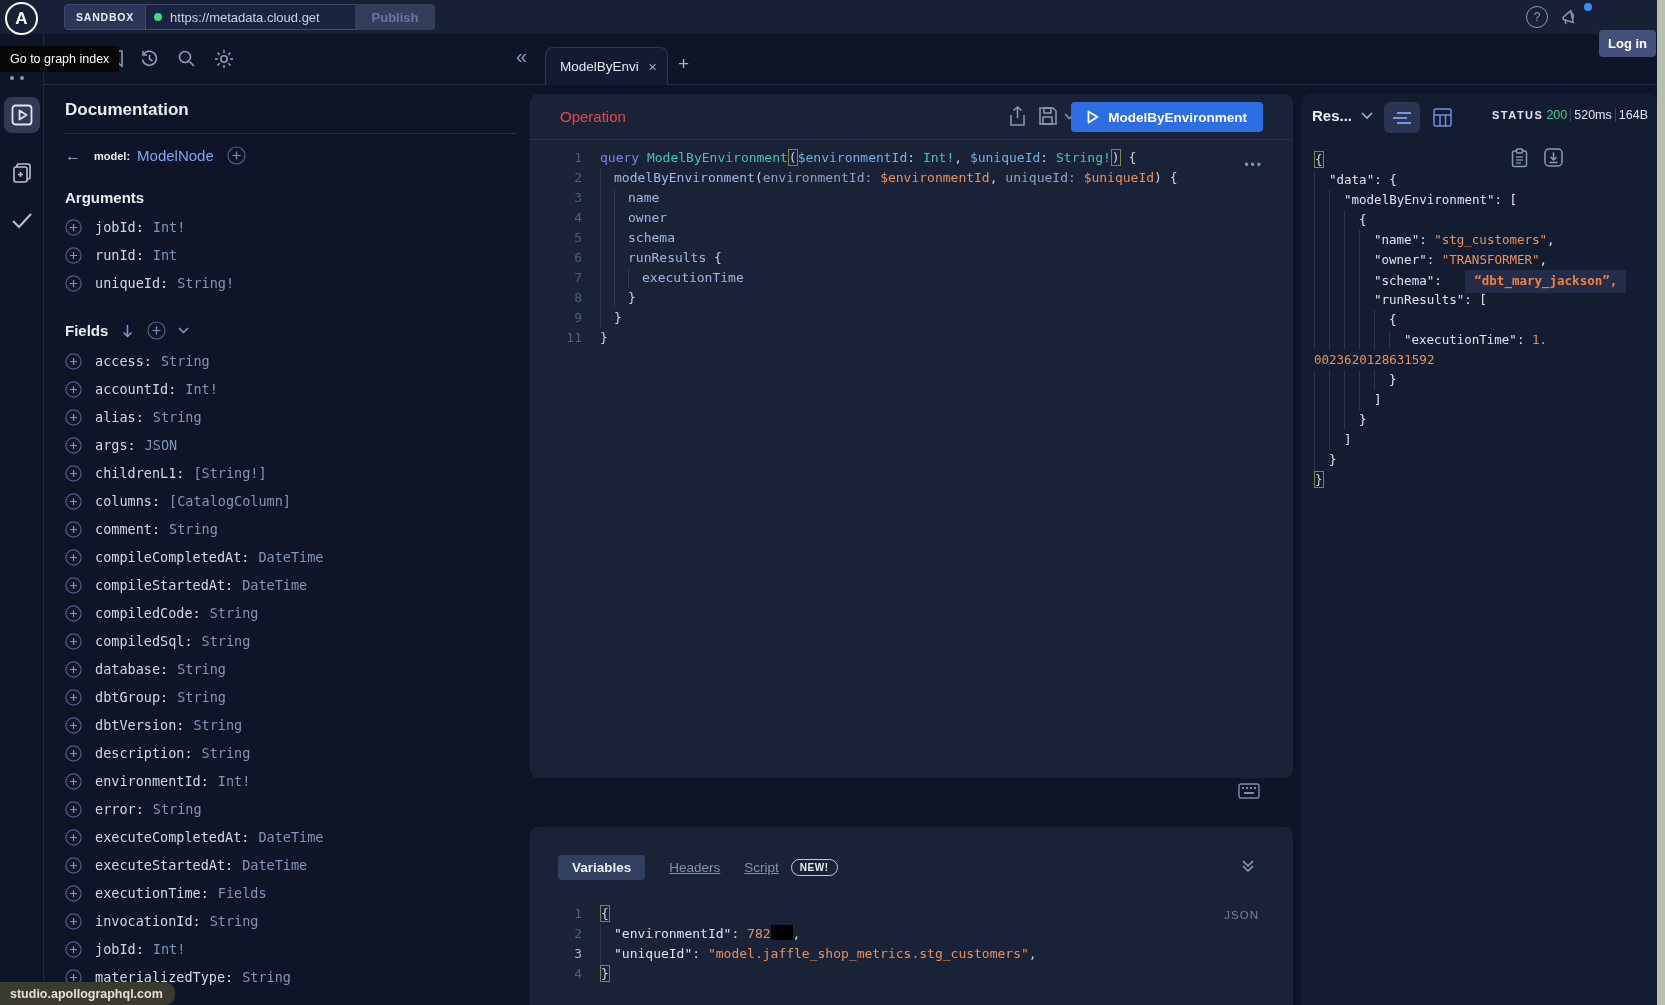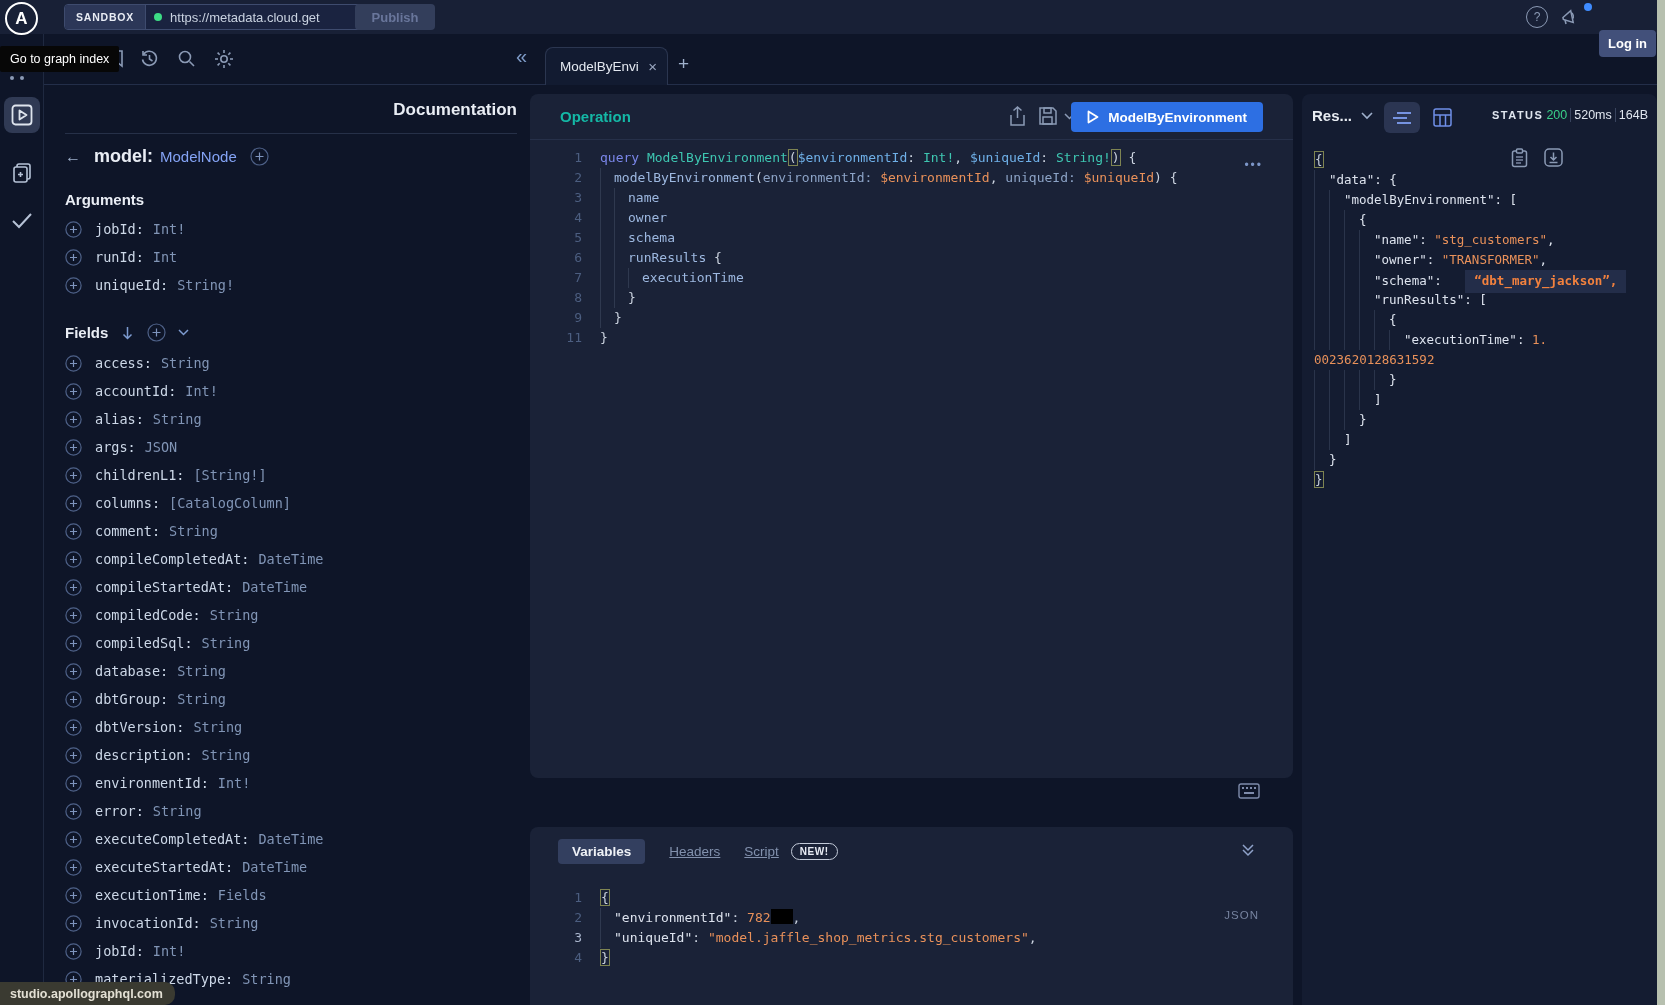--- a/index.html
+++ b/index.html
@@ -42,26 +42,26 @@
   .rail-dots { position:absolute; left:10px; top:42px; display:flex; gap:6px; }
   .rail-dots i { width:4px; height:4px; border-radius:50%; background:#8b9ab5; }
   .rail-sel { position:absolute; left:4px; top:63px; width:36px; height:36px; background:#303a54; border-radius:8px;
             display:flex; align-items:center; justify-content:center; }
   .rail-ic { position:absolute; left:4px; width:36px; height:36px; display:flex; align-items:center; justify-content:center; }
 
   
   .doc-head-icons { position:absolute; left:44px; top:34px; width:473px; height:51px; border-bottom:1px solid #232e49; }
   .dh-ic { position:absolute; top:15px; }
   .collapse-l { position:absolute; left:472px; top:11px; color:#7f9cc9; font-size:20px; }
-  .doc { position:absolute; left:44px; top:85px; width:473px; height:920px; overflow:hidden; padding:15px 0 0 21px;text-align:right; }
+  .doc { position:absolute; left:44px; top:85px; width:473px; height:920px; overflow:hidden; padding:15px 0 0 21px; }
   .doc-title { font-size:17px; font-weight:600; color:#e9edf4; }
   .doc-div { margin-top:13px; width:452px; border-bottom:1px solid #263048; }
   .model-row { margin-top:12px; display:flex; align-items:center; gap:13px; }
   .back-arrow { color:#9eafca; font-size:16px; cursor:default; }
-  .model-name { font-size:18px; font-weight:bold; color:#e9edf4; }
+  .model-name { font-size:11px; font-weight:bold; color:#e9edf4; }
   .model-type { font-size:15px; color:#84a3f5; margin-left:-6px; }
   .sec-head { margin-top:24px; font-size:15px; font-weight:bold; color:#e9edf4; display:flex; align-items:center; gap:12px; }
   .doc-list { margin-top:7px; }
   .doc-row { height:28px; display:flex; align-items:center; gap:13px; }
   .plus-circle { display:flex; }
   .f-name { font-family:"DejaVu Sans Mono", monospace; font-size:13.5px; color:#cdd8e8; }
   .f-type { font-family:"DejaVu Sans Mono", monospace; font-size:13.5px; color:#8195b6; margin-left:-4px; }
 
   
   .tabline { position:absolute; left:517px; top:84px; width:1140px; height:1px; background:#232e49; }
@@ -82,33 +82,33 @@
   .tk-ty{color:#3ec6b1} .tk-fld{color:#9db8e0} .tk-arg{color:#8ca3c6} .tk-vu{color:#e9915a}
   .tk-pb{color:#ccd4e0; border:1px solid #7e8452;}
   .tk-key{color:#dde3ee} .tk-num{color:#e9915a} .tk-str{color:#e9915a}
   .tk-redact{display:inline-block; width:22px; height:15px; background:#000; vertical-align:-2px;}
   .tk-ovl{display:inline-block; margin-left:16px; padding:1px 9px 2px; background:#232d49;
           color:#f2813e; font-weight:bold; font-size:12.5px;}
 
   
   .op-panel { position:absolute; left:530px; top:94px; width:763px; height:684px; background:#1a2237; border-radius:8px; }
   .op-head { position:relative; height:46px; border-bottom:1px solid #263049; }
-  .op-title { position:absolute; left:30px; top:14px; font-size:15px; font-weight:bold; color:#14b8a6; }
+  .op-title { position:absolute; left:30px; top:14px; font-size:15px; font-weight:normal; color:#ef4444; }
   .op-share { position:absolute; left:478px; top:12px; }
   .op-save { position:absolute; left:508px; top:12px; }
   .op-save-chev { position:absolute; left:534px; top:19px; }
   .run-btn { position:absolute; right:30px; top:8px; height:30px; padding:0 16px; background:#2d6fe3; border:none;
              border-radius:4px; color:#fff; font-weight:bold; font-size:13.5px; display:flex; align-items:center; gap:9px; }
   .op-code { padding:8px 0 0 22px; position:relative; }
   .op-menu { position:absolute; right:30px; top:64px; color:#7c96c8; font-size:12px; letter-spacing:2px; }
   .kbd-icon { position:absolute; left:1238px; top:783px; z-index:3; }
 
   
   .var-panel { position:absolute; left:530px; top:827px; width:763px; height:178px; background:#1a2237; border-radius:8px 8px 0 0; }
-  .var-tabs { position:relative; height:48px; display:flex; align-items:center; padding-left:28px; gap:24px; }
+  .var-tabs { position:relative; height:48px; display:flex; align-items:center; padding-left:28px; gap:24px;margin-top:16px; }
   .vtab-sel { background:#333f5f; border-radius:4px; padding:5px 14px; color:#eef1f6; font-weight:bold; font-size:13.5px; }
   .vtab { color:#8291ad; font-size:13.5px;text-decoration:underline; }
   .new-badge { border:1.5px solid #c3cbd9; border-radius:999px; padding:2px 8px; color:#e8ecf4;
                font-size:10px; font-weight:bold; letter-spacing:.5px; margin-left:-12px; }
   .var-collapse { position:absolute; right:38px; top:16px; }
   .json-label { position:absolute; right:34px; top:82px; color:#76839f; font-size:11.5px; letter-spacing:1px; }
   .var-code { padding:13px 0 0 22px; }
 
   
   .resp-panel { position:absolute; left:1302px; top:94px; width:355px; height:911px; background:#141c31; border-radius:8px 8px 0 0; }

